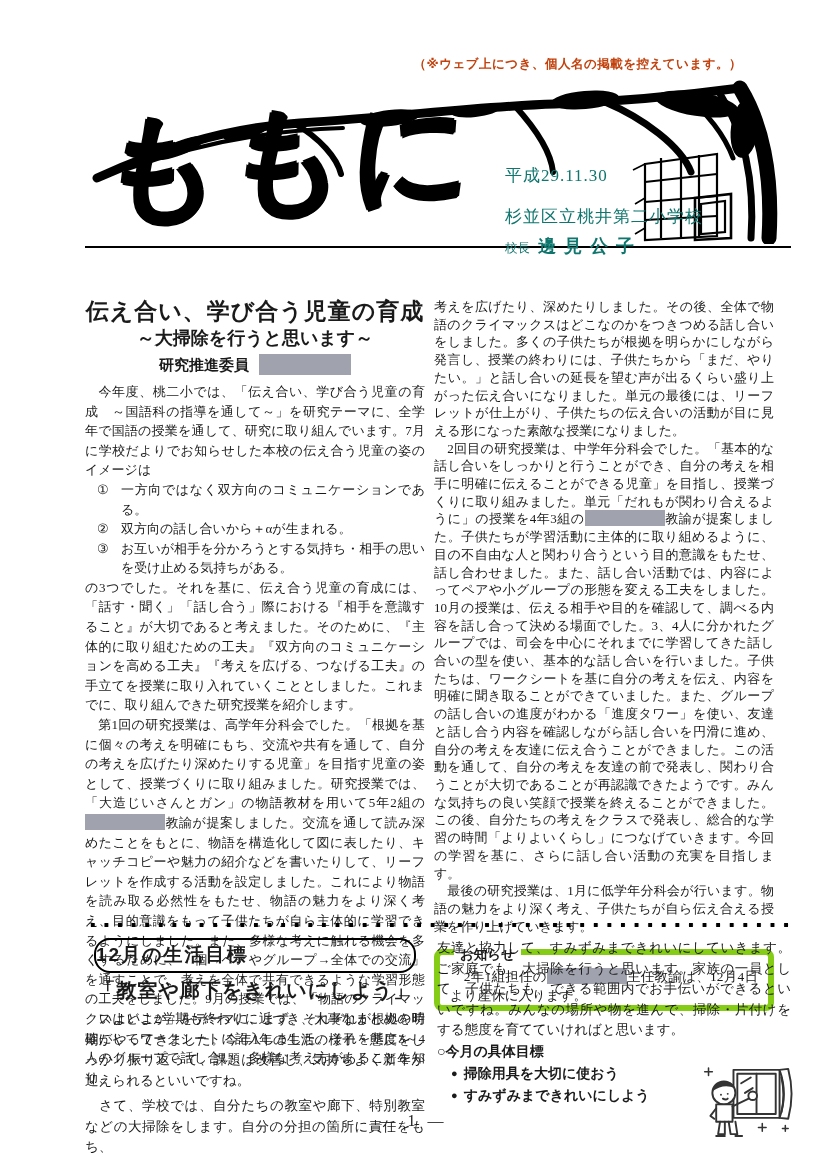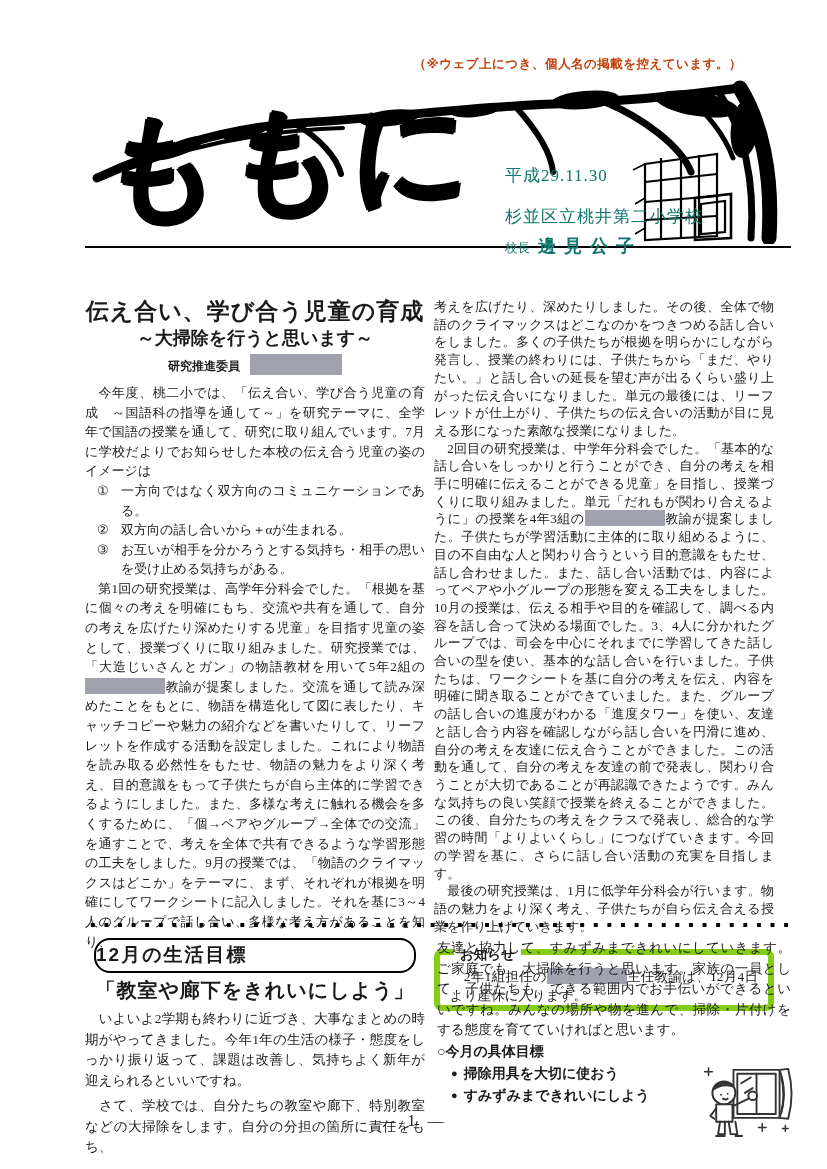--- a/index.html
+++ b/index.html
@@ -36,21 +36,21 @@
   .mast-principal .pname { font-size:18px; font-weight:bold; letter-spacing:8px; }
   .head-rule { position:absolute; left:85px; top:246px; width:706px; height:2px; background:#000; }
   
   .main { position:absolute; left:85px; top:258px; width:706px; display:flex; gap:9px;margin-top:40px; }
   .col-l { width:340px; font-size:13px; line-height:19.6px; text-align:justify; }
   .col-r { width:340px; font-size:13px; line-height:17.7px; text-align:justify; }
   .art-title {
     text-align:center; font-size:23px; font-weight:bold; letter-spacing:1px; line-height:1.25;
   }
   .art-subtitle { text-align:center; font-size:18px; font-weight:bold; margin-top:2px; }
-  .art-byline { text-align:center; margin-top:6px; margin-bottom:6px; font-size:12px; font-weight:bold; }
+  .art-byline { text-align:center; margin-top:6px; margin-bottom:6px; font-size:15px; font-weight:bold; }
   .redact {
     display:inline-block; background:#a0a2ae; vertical-align:-3px;
   }
   .redact.byline-redact { width:92px; height:21px; margin-left:10px; vertical-align:-5px; }
   .redact.inline-redact { width:80px; height:16px; }
   .olist-item { display:flex; }
   .olist-item .num { flex:0 0 36px; padding-left:12px; }
   .olist-item .txt { flex:1; }
   
   .notice {
@@ -165,20 +165,21 @@
         </div>
         <div class="olist-item">
           <span class="num">②</span>
           <span class="txt">双方向の話し合いから＋αが生まれる。</span>
         </div>
         <div class="olist-item">
           <span class="num">③</span>
           <span class="txt">お互いが相手を分かろうとする気持ち・相手の思いを受け止める気持ちがある。</span>
         </div>
       </div>
+      <p>の3つでした。それを基に、伝え合う児童の育成には、「話す・聞く」「話し合う」際における『相手を意識すること』が大切であると考えました。そのために、『主体的に取り組むための工夫』『双方向のコミュニケーションを高める工夫』『考えを広げる、つなげる工夫』の手立てを授業に取り入れていくこととしました。これまでに、取り組んできた研究授業を紹介します。</p>
       <p><span>　第1回の研究授業は、高学年分科会でした。「根拠を基に個々の考えを明確にもち、交流や共有を通して、自分の考えを広げたり深めたりする児童」を目指す児童の姿として、授業づくりに取り組みました。研究授業では、「大造じいさんとガン」の物語教材を用いて5年2組の</span><span class="redact inline-redact"></span><span>教諭が提案しました。交流を通して読み深めたことをもとに、物語を構造化して図に表したり、キャッチコピーや魅力の紹介などを書いたりして、リーフレットを作成する活動を設定しました。これにより物語を読み取る必然性をもたせ、物語の魅力をより深く考え、目的意識をもって子供たちが自ら主体的に学習できるようにしました。また、多様な考えに触れる機会を多くするために、「個→ペアやグループ→全体での交流」を通すことで、考えを全体で共有できるような学習形態の工夫をしました。9月の授業では、「物語のクライマックスはどこか」をテーマに、まず、それぞれが根拠を明確にしてワークシートに記入しました。それを基に3～4人のグループで話し合い、多様な考え方があることを知り、</span></p>
     </div>
     <div class="col-r">
       <p>考えを広げたり、深めたりしました。その後、全体で物語のクライマックスはどこなのかをつきつめる話し合いをしました。多くの子供たちが根拠を明らかにしながら発言し、授業の終わりには、子供たちから「まだ、やりたい。」と話し合いの延長を望む声が出るくらい盛り上がった伝え合いになりました。単元の最後には、リーフレットが仕上がり、子供たちの伝え合いの活動が目に見える形になった素敵な授業になりました。</p>
       <p><span>　2回目の研究授業は、中学年分科会でした。「基本的な話し合いをしっかりと行うことができ、自分の考えを相手に明確に伝えることができる児童」を目指し、授業づくりに取り組みました。単元「だれもが関わり合えるように」の授業を4年3組の</span><span class="redact inline-redact"></span><span>教諭が提案しました。子供たちが学習活動に主体的に取り組めるように、目の不自由な人と関わり合うという目的意識をもたせ、話し合わせました。また、話し合い活動では、内容によってペアや小グループの形態を変える工夫をしました。10月の授業は、伝える相手や目的を確認して、調べる内容を話し合って決める場面でした。3、4人に分かれたグループでは、司会を中心にそれまでに学習してきた話し合いの型を使い、基本的な話し合いを行いました。子供たちは、ワークシートを基に自分の考えを伝え、内容を明確に聞き取ることができていました。また、グループの話し合いの進度がわかる「進度タワー」を使い、友達と話し合う内容を確認しながら話し合いを円滑に進め、自分の考えを友達に伝え合うことができました。この活動を通して、自分の考えを友達の前で発表し、関わり合うことが大切であることが再認識できたようです。みんな気持ちの良い笑顔で授業を終えることができました。この後、自分たちの考えをクラスで発表し、総合的な学習の時間「よりよいくらし」につなげていきます。今回の学習を基に、さらに話し合い活動の充実を目指します。</span></p>
       <p>　最後の研究授業は、1月に低学年分科会が行います。物語の魅力をより深く考え、子供たちが自ら伝え合える授業を作り上げていきます。</p>
       <div class="notice">
         <span class="notice-label">お知らせ</span>
         <span><span>　2年1組担任の</span><span class="redact inline-redact"></span><span>主任教諭は、12月4日より産休に入ります。</span></span>
       </div>

